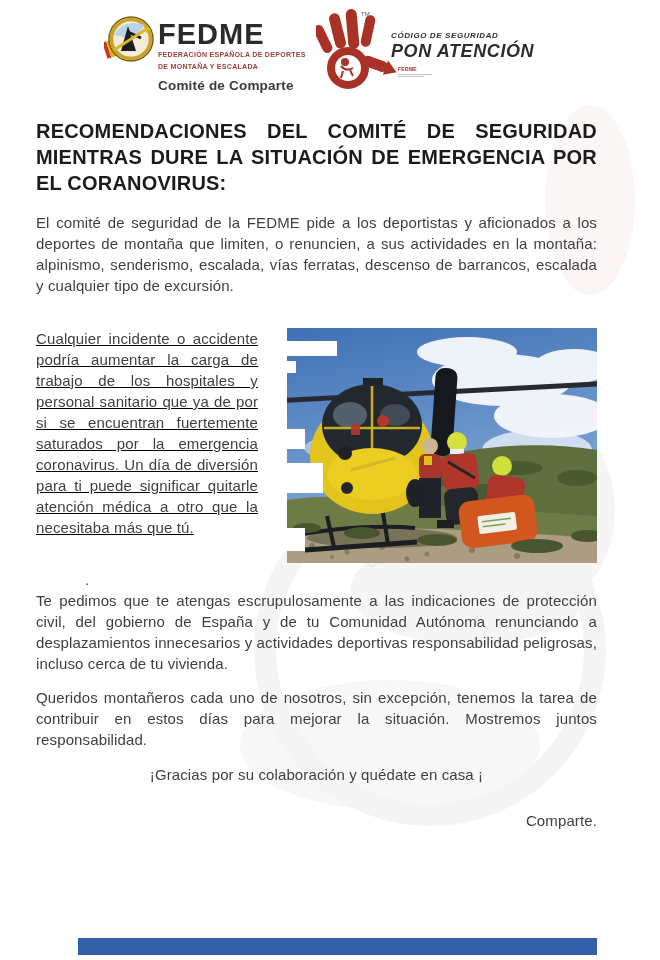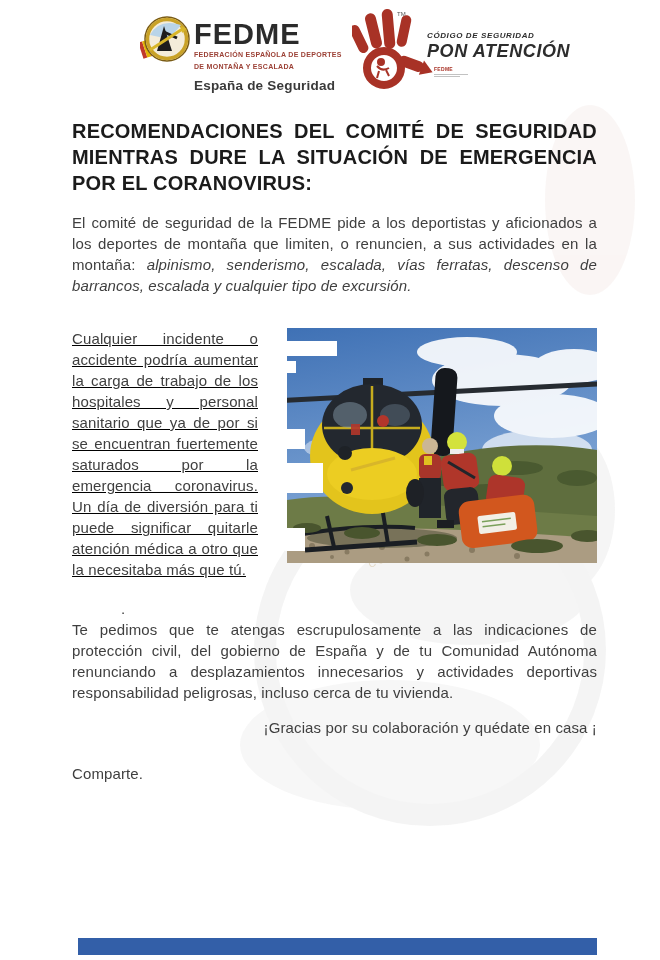--- a/index.html
+++ b/index.html
@@ -1,21 +1,21 @@
 <!DOCTYPE html>
 <html><head>
 <meta charset="utf-8">
 <style>
   html,body{margin:0;padding:0;background:#ffffff;}
   .page{position:relative;width:660px;height:960px;background:#ffffff;overflow:hidden;
         font-family:"Liberation Sans",sans-serif;}
   
   .watermark{position:absolute;inset:0;z-index:0;pointer-events:none;}
   
-  .content{position:relative;z-index:1;padding:0 63px 0 72px;}
+  .content{position:relative;z-index:1;padding:0 63px 0 36px;}
   
   .header{position:relative;height:104px;}
   .emblem{position:absolute;left:68px;top:14px;}
   .fedme-block{position:absolute;left:122px;top:20px;}
   .fedme-word{font-size:29px;font-weight:bold;letter-spacing:1px;color:#2b2b2b;line-height:28px;}
   .fedme-sub{font-size:7px;font-weight:bold;color:#9c4136;line-height:9.5px;letter-spacing:.3px;margin-top:2px;}
   .committee{font-size:13.5px;font-weight:bold;color:#3a3a3a;margin-top:7px;letter-spacing:.2px;}
   .hand-logo{position:absolute;left:280px;top:8px;}
   .tm{position:absolute;left:325px;top:11px;font-size:6px;color:#555;}
   .hand-text{position:absolute;left:355px;top:31px;color:#2d2d2d;font-style:italic;}
@@ -35,25 +35,25 @@
   .photo-box svg{display:block;width:100%;height:100%;}
   .notch{position:absolute;background:#ffffff;}
   .n1{left:-4px;top:13px;width:54px;height:15px;}
   .n2{left:-4px;top:33px;width:13px;height:12px;}
   .n3{left:-2px;top:101px;width:20px;height:20px;}
   .n4{left:-24px;top:135px;width:60px;height:30px;}
   .n5{left:-2px;top:200px;width:20px;height:23px;}
   .lone-dot{clear:both;margin-top:18px;padding-left:49px;text-align:left;}
   .indications{margin-top:0;}
   .montaneros{margin-top:13px;}
-  .thanks{margin-top:14px;text-align:right;}
-  .share{margin-top:25px;text-align:left;}
+  .thanks{margin-top:14px;text-align:center;}
+  .share{margin-top:25px;text-align:right;}
   .footer-bar{position:absolute;left:78px;top:938px;width:519px;height:17px;
               background:#335fa8;z-index:1;}
-  .italic{font-style:italic;}
+  .italic{}
 </style>
 </head>
 <body>
 
 <div class="page">
 
   <svg class="watermark" width="660" height="960" viewBox="0 0 660 960">
     <g opacity="0.55">
       <ellipse cx="470" cy="590" rx="120" ry="55" fill="#eeeeee"></ellipse>
       <ellipse cx="390" cy="745" rx="150" ry="65" fill="#f1f1f1"></ellipse>
@@ -83,21 +83,21 @@
         <path d="M17,37 L24,12 L32,37 Z" fill="#1d1d1d"></path>
         <path d="M24,18 L37,24" stroke="#1d1d1d" stroke-width="3"></path>
         <line x1="10" y1="36" x2="44" y2="14" stroke="#d8b62a" stroke-width="3"></line>
         <path d="M41,12 L47,15 L42,19 Z" fill="#d8b62a"></path>
       </svg>
 
       <div class="fedme-block">
         <div class="fedme-word">FEDME</div>
         <div class="fedme-sub">FEDERACIÓN ESPAÑOLA DE DEPORTES</div>
         <div class="fedme-sub">DE MONTAÑA Y ESCALADA</div>
-        <div class="committee">España de Seguridad</div>
+        <div class="committee">Comité de Comparte</div>
       </div>
 
       <svg class="hand-logo" width="82" height="84" viewBox="0 0 82 84">
         <g fill="#a83226">
           <rect x="2" y="16" width="10" height="30" rx="5" transform="rotate(-26 7 31)"></rect>
           <rect x="16" y="5" width="11" height="36" rx="5.5" transform="rotate(-14 21 23)"></rect>
           <rect x="31" y="1" width="11" height="40" rx="5.5" transform="rotate(-5 36 21)"></rect>
           <rect x="47" y="7" width="10" height="32" rx="5" transform="rotate(12 52 23)"></rect>
           <g transform="rotate(20 58 56)">
             <rect x="46" y="50" width="26" height="11" rx="5"></rect>
@@ -233,20 +233,21 @@
         <div class="notch n4"></div>
         <div class="notch n5"></div>
       </div>
       <p class="body-text">Cualquier incidente o accidente podría aumentar la carga de trabajo de los hospitales y personal sanitario que ya de por si se encuentran fuertemente saturados por la emergencia coronavirus. Un día de diversión para ti puede significar quitarle atención médica a otro que la necesitaba más que tú.</p>
     </div>
 
     <p class="body-text lone-dot">.</p>
 
     <p class="body-text indications">Te pedimos que te atengas escrupulosamente a las indicaciones de protección civil, del gobierno de España y de tu Comunidad Autónoma renunciando a desplazamientos innecesarios y actividades deportivas responsabilidad peligrosas, incluso cerca de tu vivienda.</p>
 
+    <p class="body-text montaneros">Queridos montañeros cada uno de nosotros, sin excepción, tenemos la tarea de contribuir en estos días para mejorar la situación. Mostremos juntos responsabilidad.</p>
 
     <p class="body-text thanks">¡Gracias por su colaboración y quédate en casa ¡</p>
 
     <p class="body-text share">Comparte.</p>
 
   </div>
 
   <div class="footer-bar"></div>
 </div>
 

